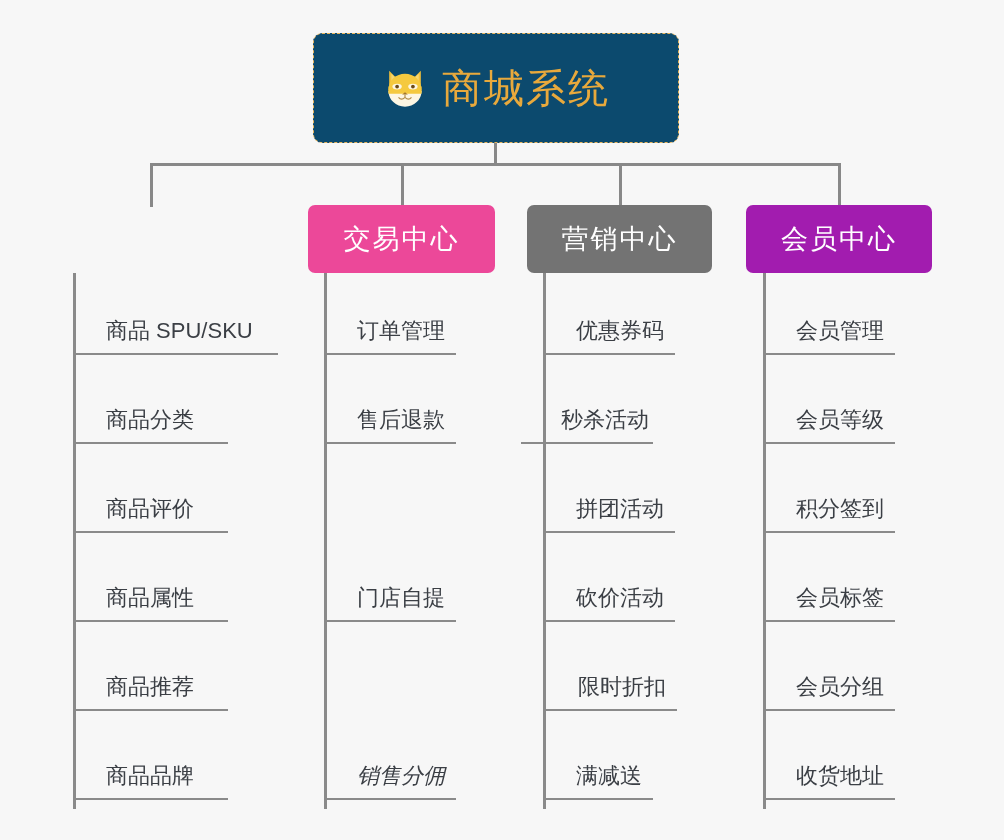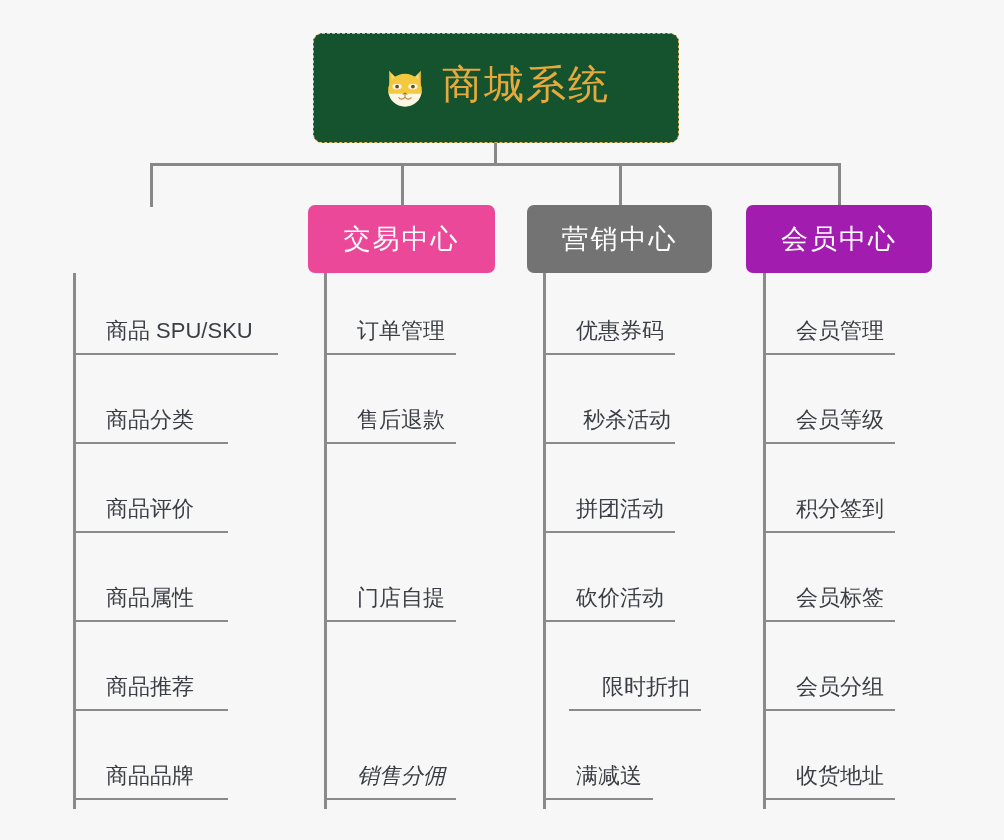--- a/index.html
+++ b/index.html
@@ -19,29 +19,28 @@
     height: 840px;
   }
 
   
   .root-node {
     position: absolute;
     left: 313px;
     top: 33px;
     width: 366px;
     height: 110px;
-    background: #14532d;
+    background: #0c4a6e;
     border: 1px dashed #e8b55c;
     border-radius: 9px;
     box-sizing: border-box;
     display: flex;
     align-items: center;
     justify-content: center;
     gap: 14px;
-    font-family: Liberation Mono, monospace;
   }
   .root-icon {
     width: 46px;
     height: 46px;
     position: relative;
     flex: 0 0 auto;
   }
   .root-title {
     font-size: 40px;
     color: #e8a93c;
@@ -174,30 +173,30 @@
     <span class="leaf-label">销售分佣</span>
     </div>
 
   <div class="cat-box" style="left:527px; width:185px; background:#737373;">
     <span class="cat-label">营销中心</span>
   </div>
   <div class="stem" style="left:543px; top:273px; height:536px;"></div>
   <div class="leaf" style="left:543px; top:311px; width:132px;">
     <span class="leaf-label">优惠券码</span>
     </div>
-  <div class="leaf" style="left:543px; top:400px; width:132px;padding-left:40px;">
+  <div class="leaf" style="left:521px; top:400px; width:132px;padding-left:40px;">
     <span class="leaf-label">秒杀活动</span>
     </div>
   <div class="leaf" style="left:543px; top:489px; width:132px;">
     <span class="leaf-label">拼团活动</span>
     </div>
   <div class="leaf" style="left:543px; top:578px; width:132px;">
     <span class="leaf-label">砍价活动</span>
     </div>
-  <div class="leaf" style="left:569px; top:667px; width:132px;font-family:Liberation Serif, serif;">
+  <div class="leaf" style="left:545px; top:667px; width:132px;font-family:Liberation Serif, serif;">
     <span class="leaf-label">限时折扣</span>
     </div>
   <div class="leaf" style="left:543px; top:756px; width:110px;">
     <span class="leaf-label">满减送</span>
     </div>
 
   <div class="cat-box" style="left:746px; width:186px; background:#a21caf;">
     <span class="cat-label">会员中心</span>
   </div>
   <div class="stem" style="left:763px; top:273px; height:536px;"></div>

